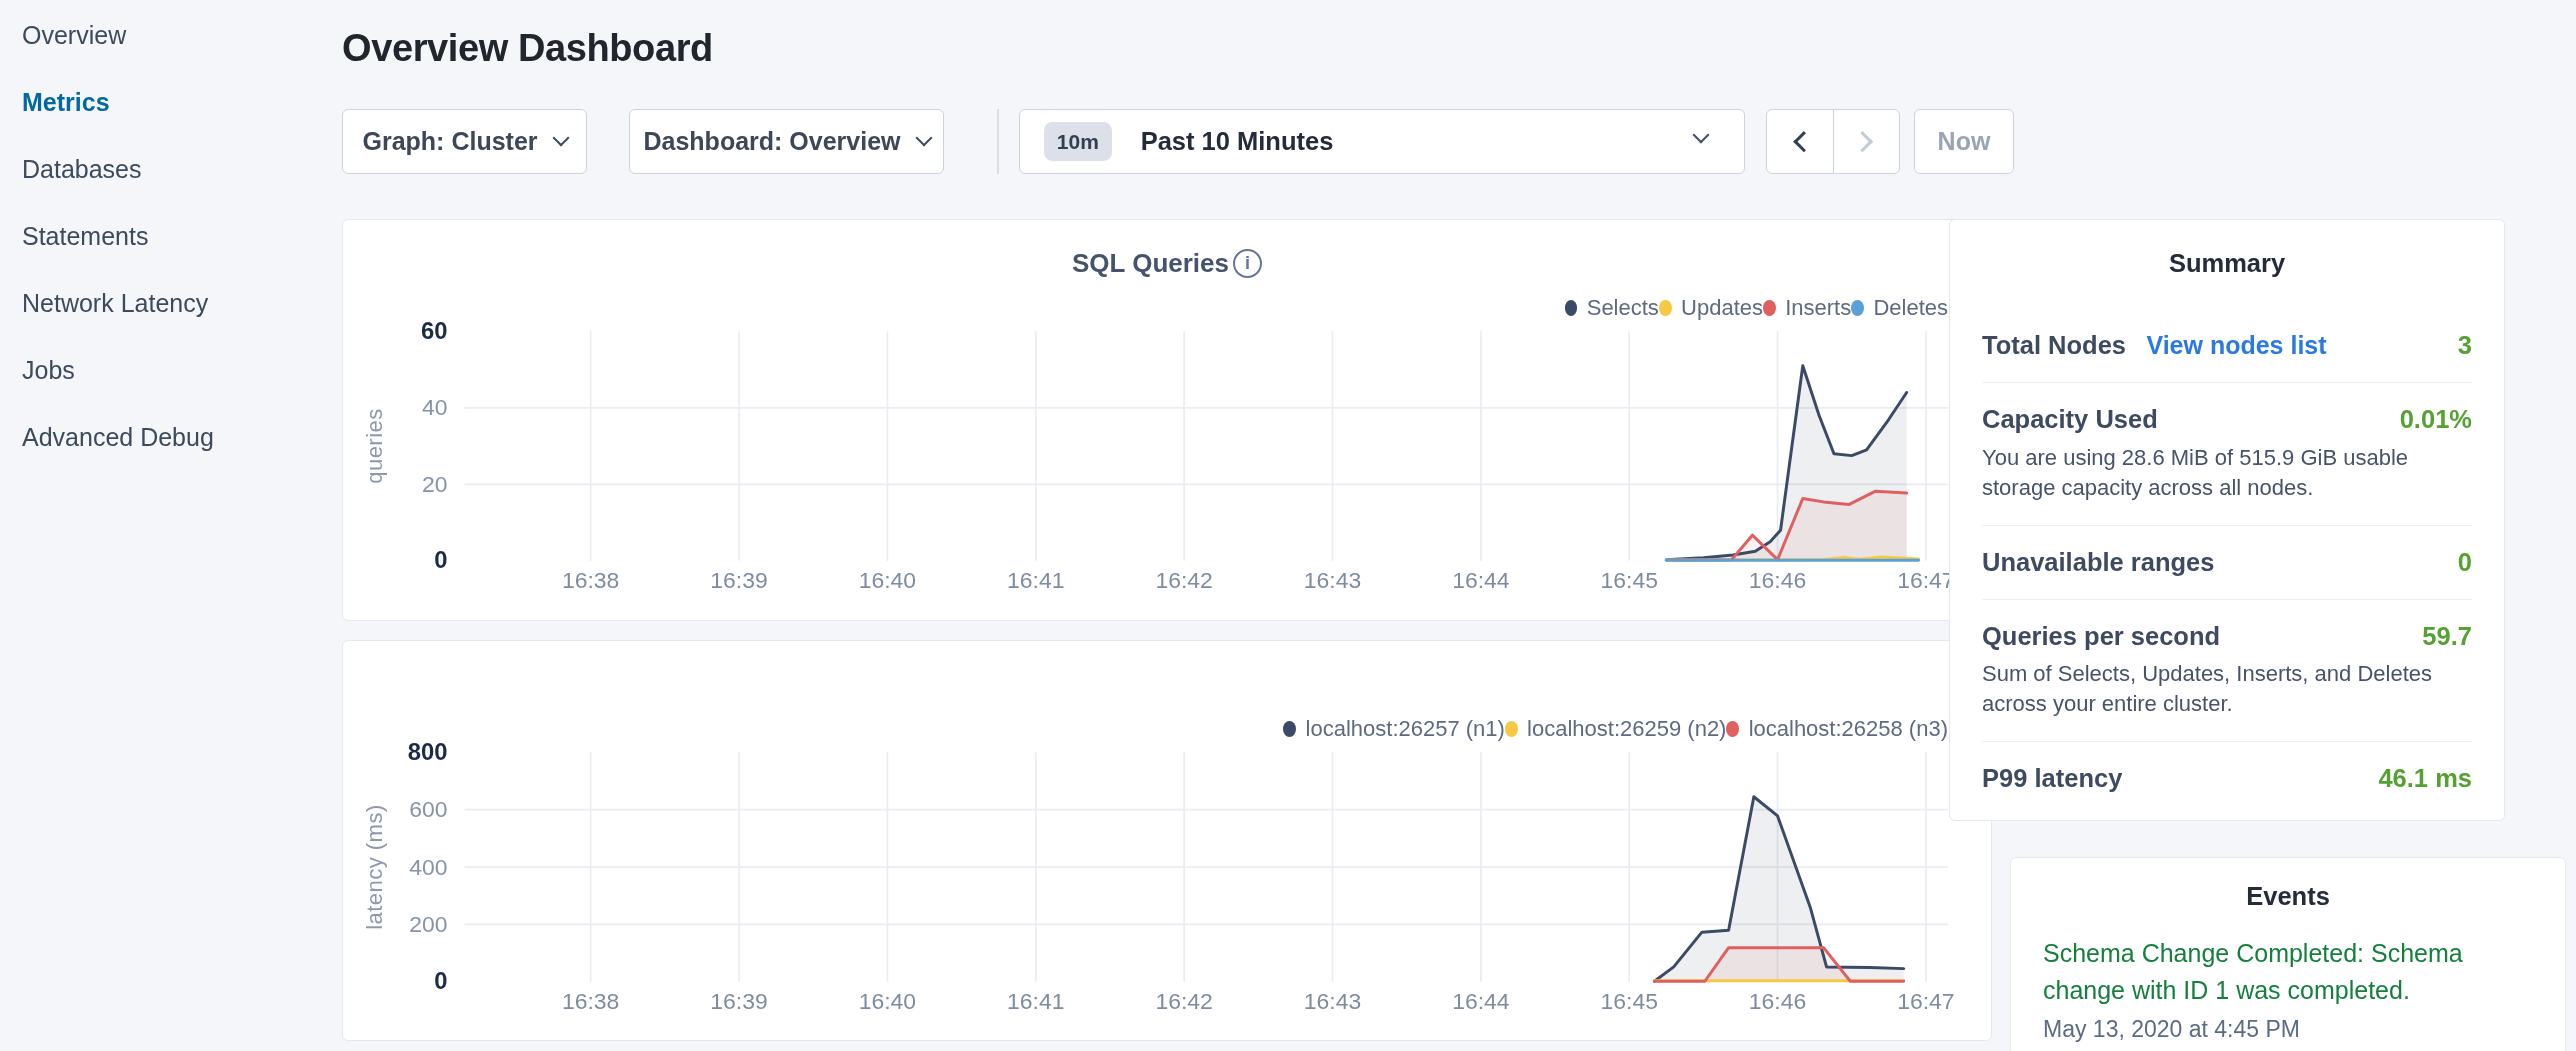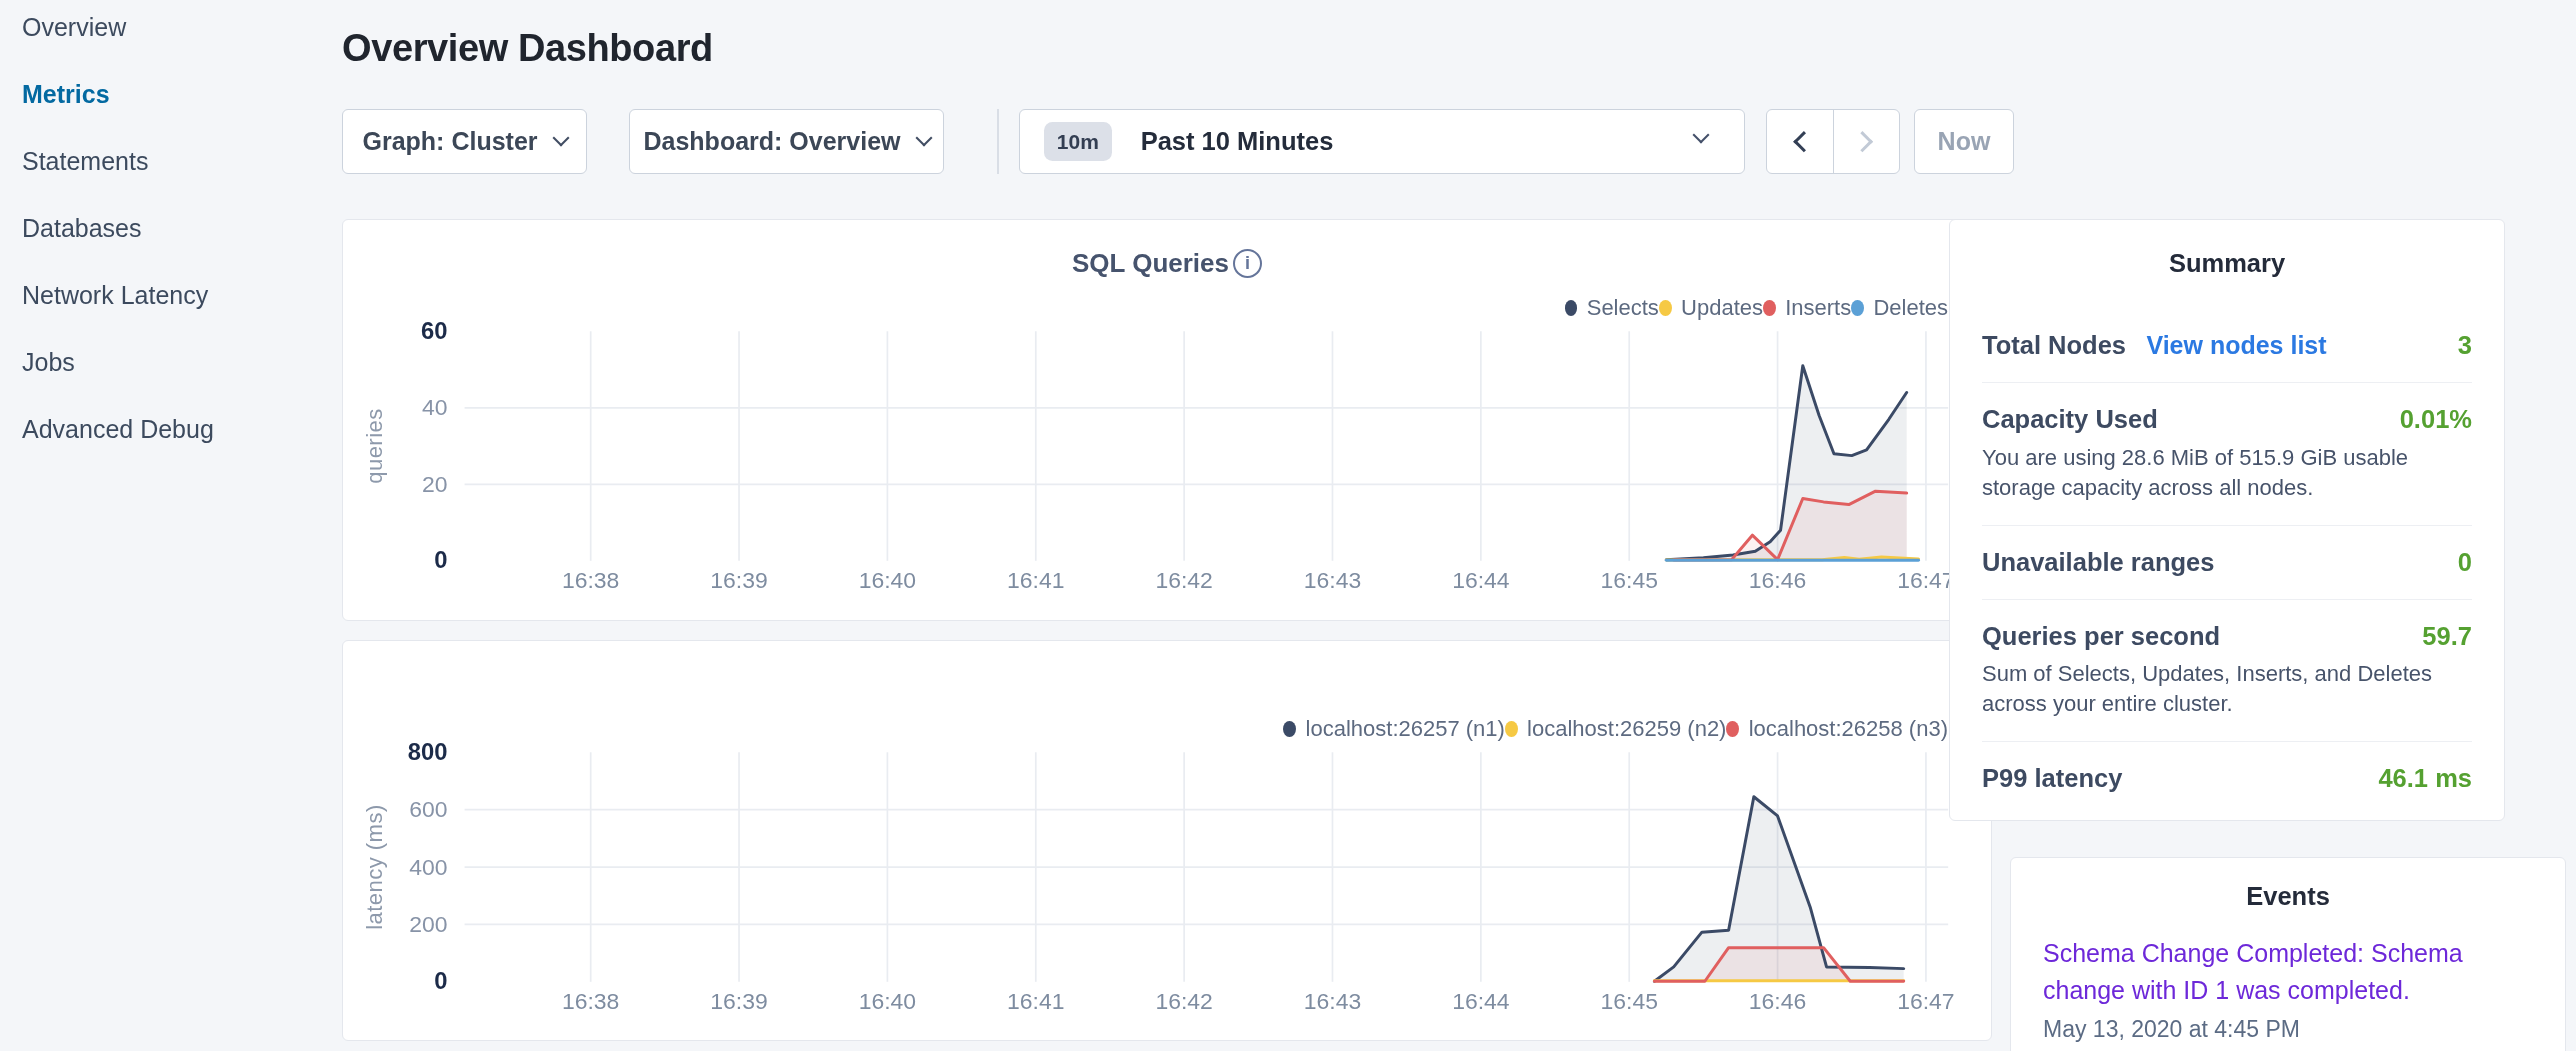--- a/index.html
+++ b/index.html
@@ -4,21 +4,21 @@
 <style>
   * { margin:0; padding:0; box-sizing:border-box; }
   html,body { width:2576px; height:1051px; overflow:hidden; }
   body {
     position:relative;
     background:#f4f6f9;
     font-family:"Liberation Sans", sans-serif;
     color:#3c4a5e;
   }
   
-  .sidebar { position:absolute; left:0; top:0; width:342px; height:1051px; padding-top:8px; }
+  .sidebar { position:absolute; left:0; top:0; width:342px; height:1051px; padding-top:16px; }
   .sidebar ul { list-style:none; }
   .sidebar li {
     height:39px; margin-bottom:28px; display:flex; align-items:center;
     padding-left:22px; font-size:25px; color:#3c4a5e; cursor:pointer;
   }
   .sidebar li.active { color:#0369a1; font-weight:700; }
   
   .page-title { position:absolute; left:342px; top:24px; font-size:38px; line-height:48px; font-weight:600; color:#20252e; letter-spacing:-0.4px; }
   
   .ctl {
@@ -79,32 +79,32 @@
   .srows { margin-top:31px; }
   .srow { padding:22px 0; border-top:1.7px solid #edeff3; }
   .srow:first-child { border-top:none; }
   .srow-main { display:flex; align-items:baseline; }
   .srow-label { font-size:25.5px; font-weight:700; color:#3d4a61; }
   .srow-link { font-size:25px; font-weight:600; color:#2b79e2; margin-left:20.4px; cursor:pointer; }
   .srow-value { margin-left:auto; font-size:25.5px; font-weight:700; color:#55a131; white-space:nowrap; }
   .srow-desc { margin-top:8.5px; font-size:22px; line-height:30px; color:#47536a; }
   
   .events-card { padding:24px 32px 0; }
-  .event-text { margin-top:24px; font-size:25px; line-height:37px; color:#6d28d9; }
+  .event-text { margin-top:24px; font-size:25px; line-height:37px; color:#15803d; }
   .event-time { margin-top:6.8px; font-size:23px; color:#5b6b84; }
 </style>
 </head>
 <body>
 
 <nav class="sidebar">
   <ul id="sidebar-list">
       <li>Overview</li>
       <li class="active">Metrics</li>
+      <li>Databases</li>
       <li>Statements</li>
-      <li>Databases</li>
       <li>Network Latency</li>
       <li>Jobs</li>
       <li>Advanced Debug</li>
     </ul>
 </nav>
 
 <h1 class="page-title">Overview Dashboard</h1>
 
 <div class="ctl btn-graph">
   <span>Graph: Cluster</span>

